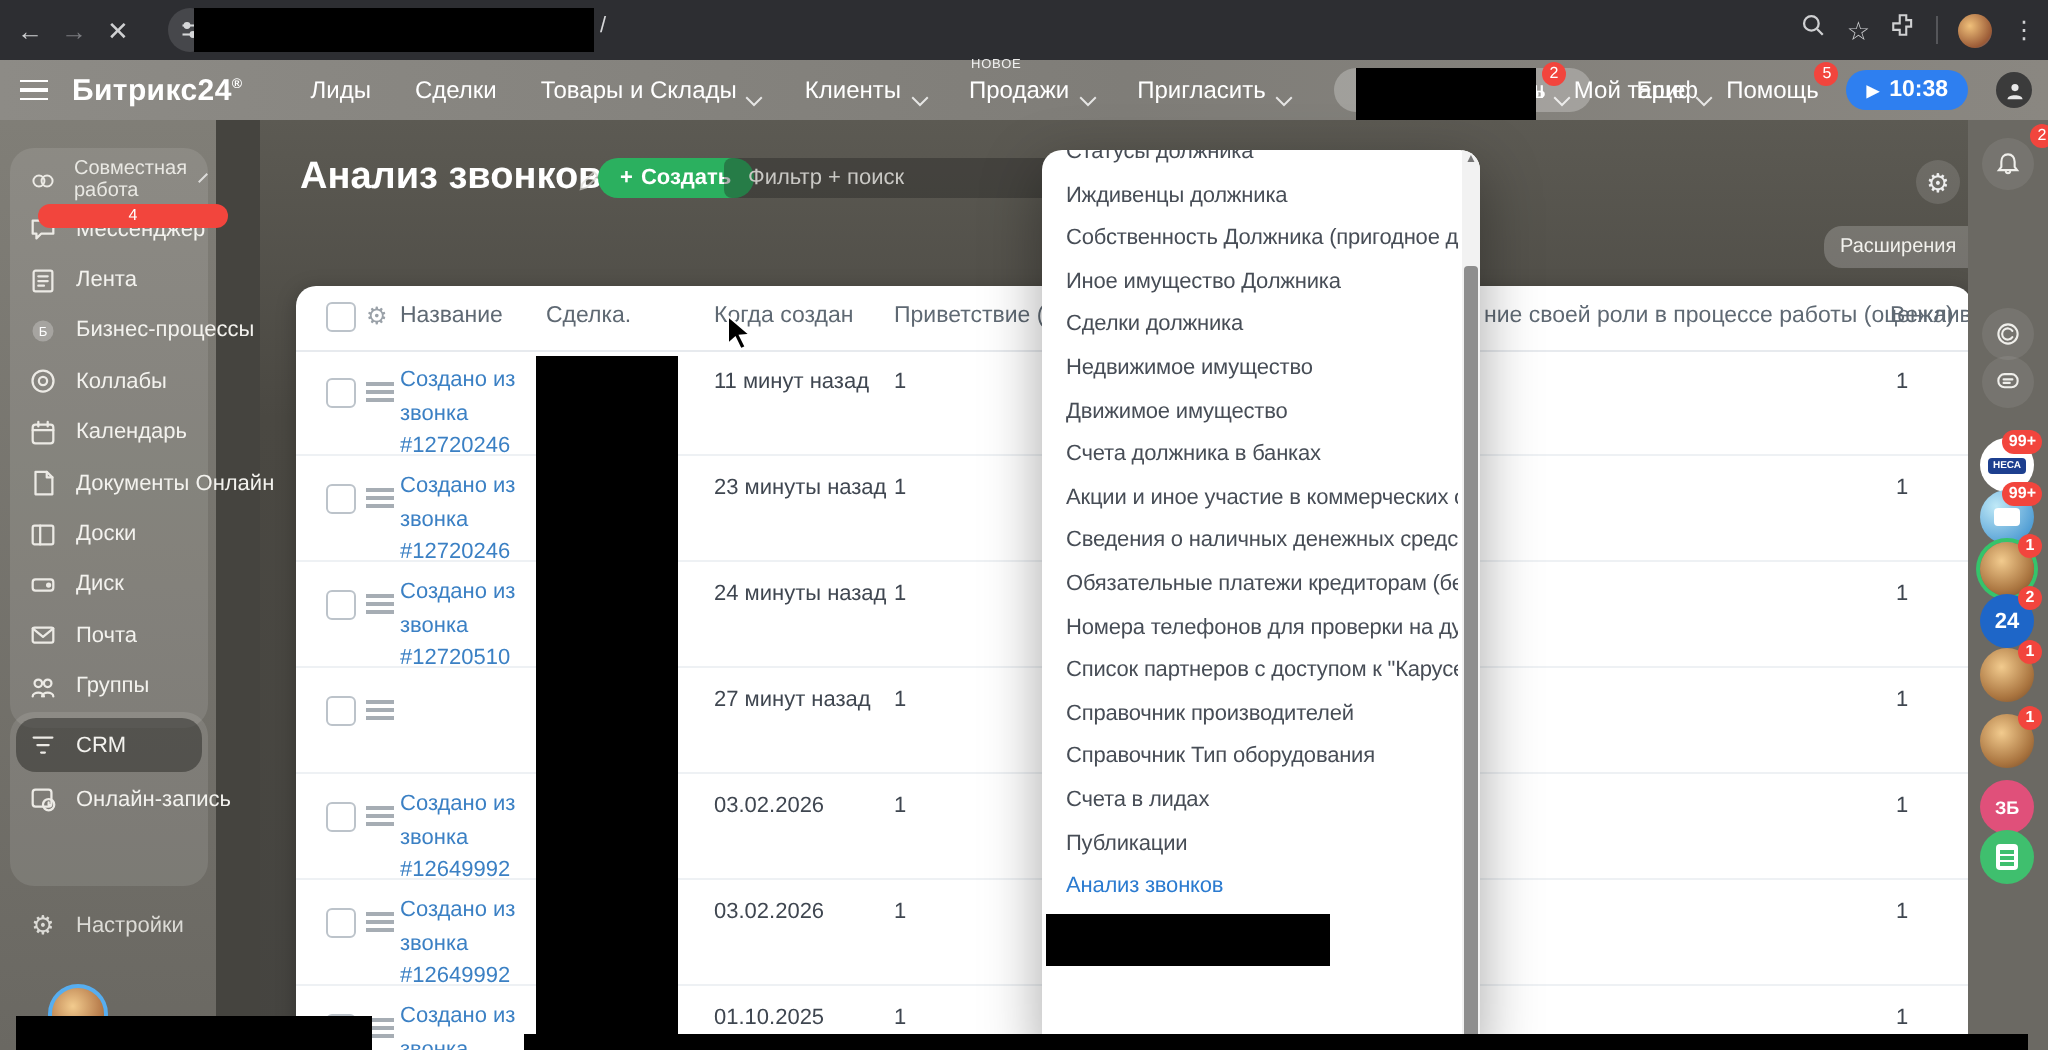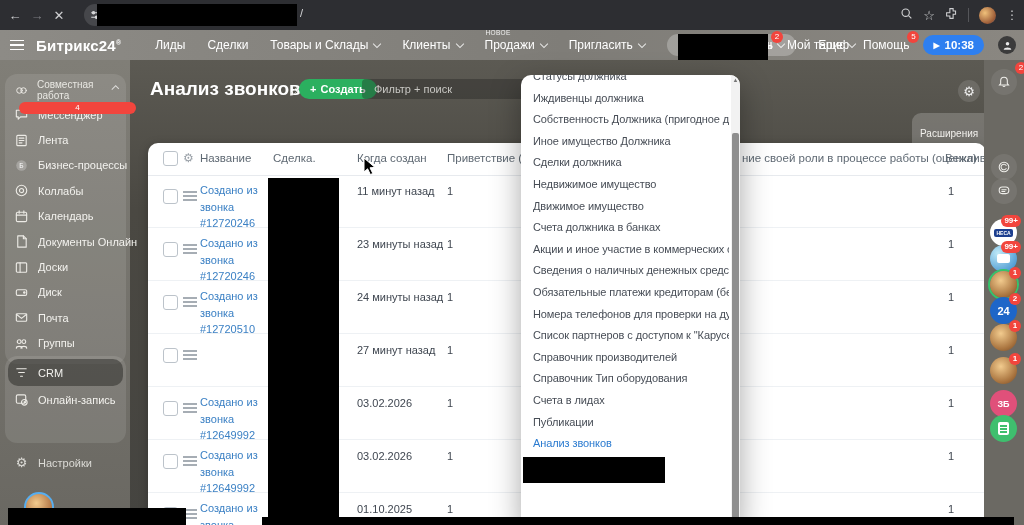--- a/index.html
+++ b/index.html
@@ -21,38 +21,38 @@
     background:radial-gradient(circle at 35% 35%,#f0c07a,#9a5a36 70%,#4d6a9a);}
 
   
   .topnav{position:absolute;top:30px;left:0;right:0;height:30px;color:#fff;
     background:linear-gradient(90deg,#8d8b86,#7f7d78 55%,#8a8781);display:flex;align-items:center;z-index:10;}
   .burger{margin:0 12px 0 10px;display:flex;flex-direction:column;gap:3px;}
   .burger i{display:block;width:14px;height:1.6px;background:#fff;}
   .brand{font-size:15px;font-weight:bold;letter-spacing:.2px;}
   .brand sup{font-size:7px;}
   .navmenu{display:flex;align-items:center;margin-left:34px;gap:22px;}
-  .nitem{font-size:12px;white-space:nowrap;position:relative;display:flex;align-items:center;}
+  .nitem{font-size:12px;white-space:nowrap;position:relative;display:flex;align-items:flex-end;}
   .nitem .tag{position:absolute;top:-9px;left:1px;font-size:6.5px;color:#fff;opacity:.9;letter-spacing:.4px;}
   .chev{display:inline-block;width:5px;height:5px;border-right:1.3px solid rgba(255,255,255,.8);
     border-bottom:1.3px solid rgba(255,255,255,.8);transform:rotate(45deg);margin:-3px 0 0 6px;}
   .nitem.pill{background:rgba(255,255,255,.25);border-radius:14px;padding:4px 12px;}
   .navright{position:absolute;right:8px;top:0;height:30px;display:flex;align-items:center;gap:14px;}
   .nrlink{font-size:12px;position:relative;white-space:nowrap;}
   .badge{position:absolute;top:-7px;right:-10px;background:#f2453d;color:#fff;font-size:8px;
     line-height:1;border-radius:8px;padding:2px 3px;min-width:6px;text-align:center;}
   .badge:empty{display:none;}
   .timerpill{background:#2e7ff0;border-radius:11px;height:20px;display:flex;align-items:center;
     gap:5px;padding:0 10px;font-size:11.5px;font-weight:bold;}
   .play{font-size:8px;}
   .tavatar{width:18px;height:18px;border-radius:50%;background:#3b3b3b;display:flex;
     align-items:center;justify-content:center;}
 
   
-  .sidebar{position:absolute;top:60px;left:0;bottom:0;width:130px;
+  .sidebar{position:absolute;top:60px;left:0;bottom:0;width:108px;
     background:linear-gradient(#807e77,#6a6862);z-index:5;}
   .spanel{position:absolute;left:5px;right:4px;background:rgba(255,255,255,.10);border-radius:12px;}
   .p1{top:14px;height:286px;padding-top:4px;}
   .p2{top:296px;height:84px;padding-top:3px;}
   .shead{height:24px;display:flex;align-items:center;padding:0 8px;gap:7px;color:#e9e8e3;font-size:10px;}
   .shead .up{margin-left:auto;transform:rotate(225deg);border-color:rgba(255,255,255,.7);}
   .sitem{height:25.4px;display:flex;align-items:center;padding-left:8px;gap:8px;
     color:#f3f2ee;font-size:11px;white-space:nowrap;position:relative;}
   .p2 .sitem{height:27px;}
   .sitem.active{background:rgba(48,47,43,.55);border-radius:10px;margin:0 3px;padding-left:5px;}
@@ -71,21 +71,21 @@
   .createbtn{position:absolute;left:169px;top:19px;height:20px;background:#2bb05f;color:#fff;
     border:none;border-radius:11px;font-size:11px;font-weight:bold;padding:0 11px;
     font-family:"Liberation Sans",sans-serif;display:flex;align-items:center;gap:4px;}
   .searchbar{position:absolute;left:232px;top:19px;width:326px;height:20px;border:none;
     background:rgba(30,30,28,.35);border-radius:4px;color:#cfcecb;font-size:11px;padding:0 12px;
     font-family:"Liberation Sans",sans-serif;}
   .searchbar::placeholder{color:#c9c8c4;opacity:1;}
   .gearbtn{position:absolute;left:828px;top:20px;width:22px;height:22px;border-radius:50%;
     background:rgba(255,255,255,.12);color:#eee;font-size:13px;display:flex;align-items:center;justify-content:center;}
   .extbtn{position:absolute;left:782px;top:53px;height:17px;background:rgba(255,255,255,.2);
-    border-radius:9px;color:#f2f1ed;font-size:10px;display:flex;align-items:center;padding:12px 8px;gap:6px;}
+    border-radius:9px;color:#f2f1ed;font-size:10px;display:flex;align-items:center;padding:2px 8px;gap:6px;}
   .extbtn .div{width:1px;height:10px;background:rgba(255,255,255,.45);}
 
   
   .card{position:absolute;left:18px;top:83px;width:838px;bottom:0;background:#fff;
     border-radius:10px 10px 0 0;overflow:hidden;box-shadow:0 2px 10px rgba(0,0,0,.25);}
   .thead{position:absolute;left:0;top:0;right:0;height:32px;border-bottom:1px solid #e7eaee;}
   .th{position:absolute;top:9px;font-size:11.5px;color:#5f6973;white-space:nowrap;}
   .cb{position:absolute;width:13px;height:13px;border:1.5px solid #bcc3ca;border-radius:3px;background:#fff;}
   .hgear{position:absolute;left:35px;top:8px;color:#9aa1a8;font-size:12px;}
   .trows{position:absolute;left:0;top:32px;right:0;}

